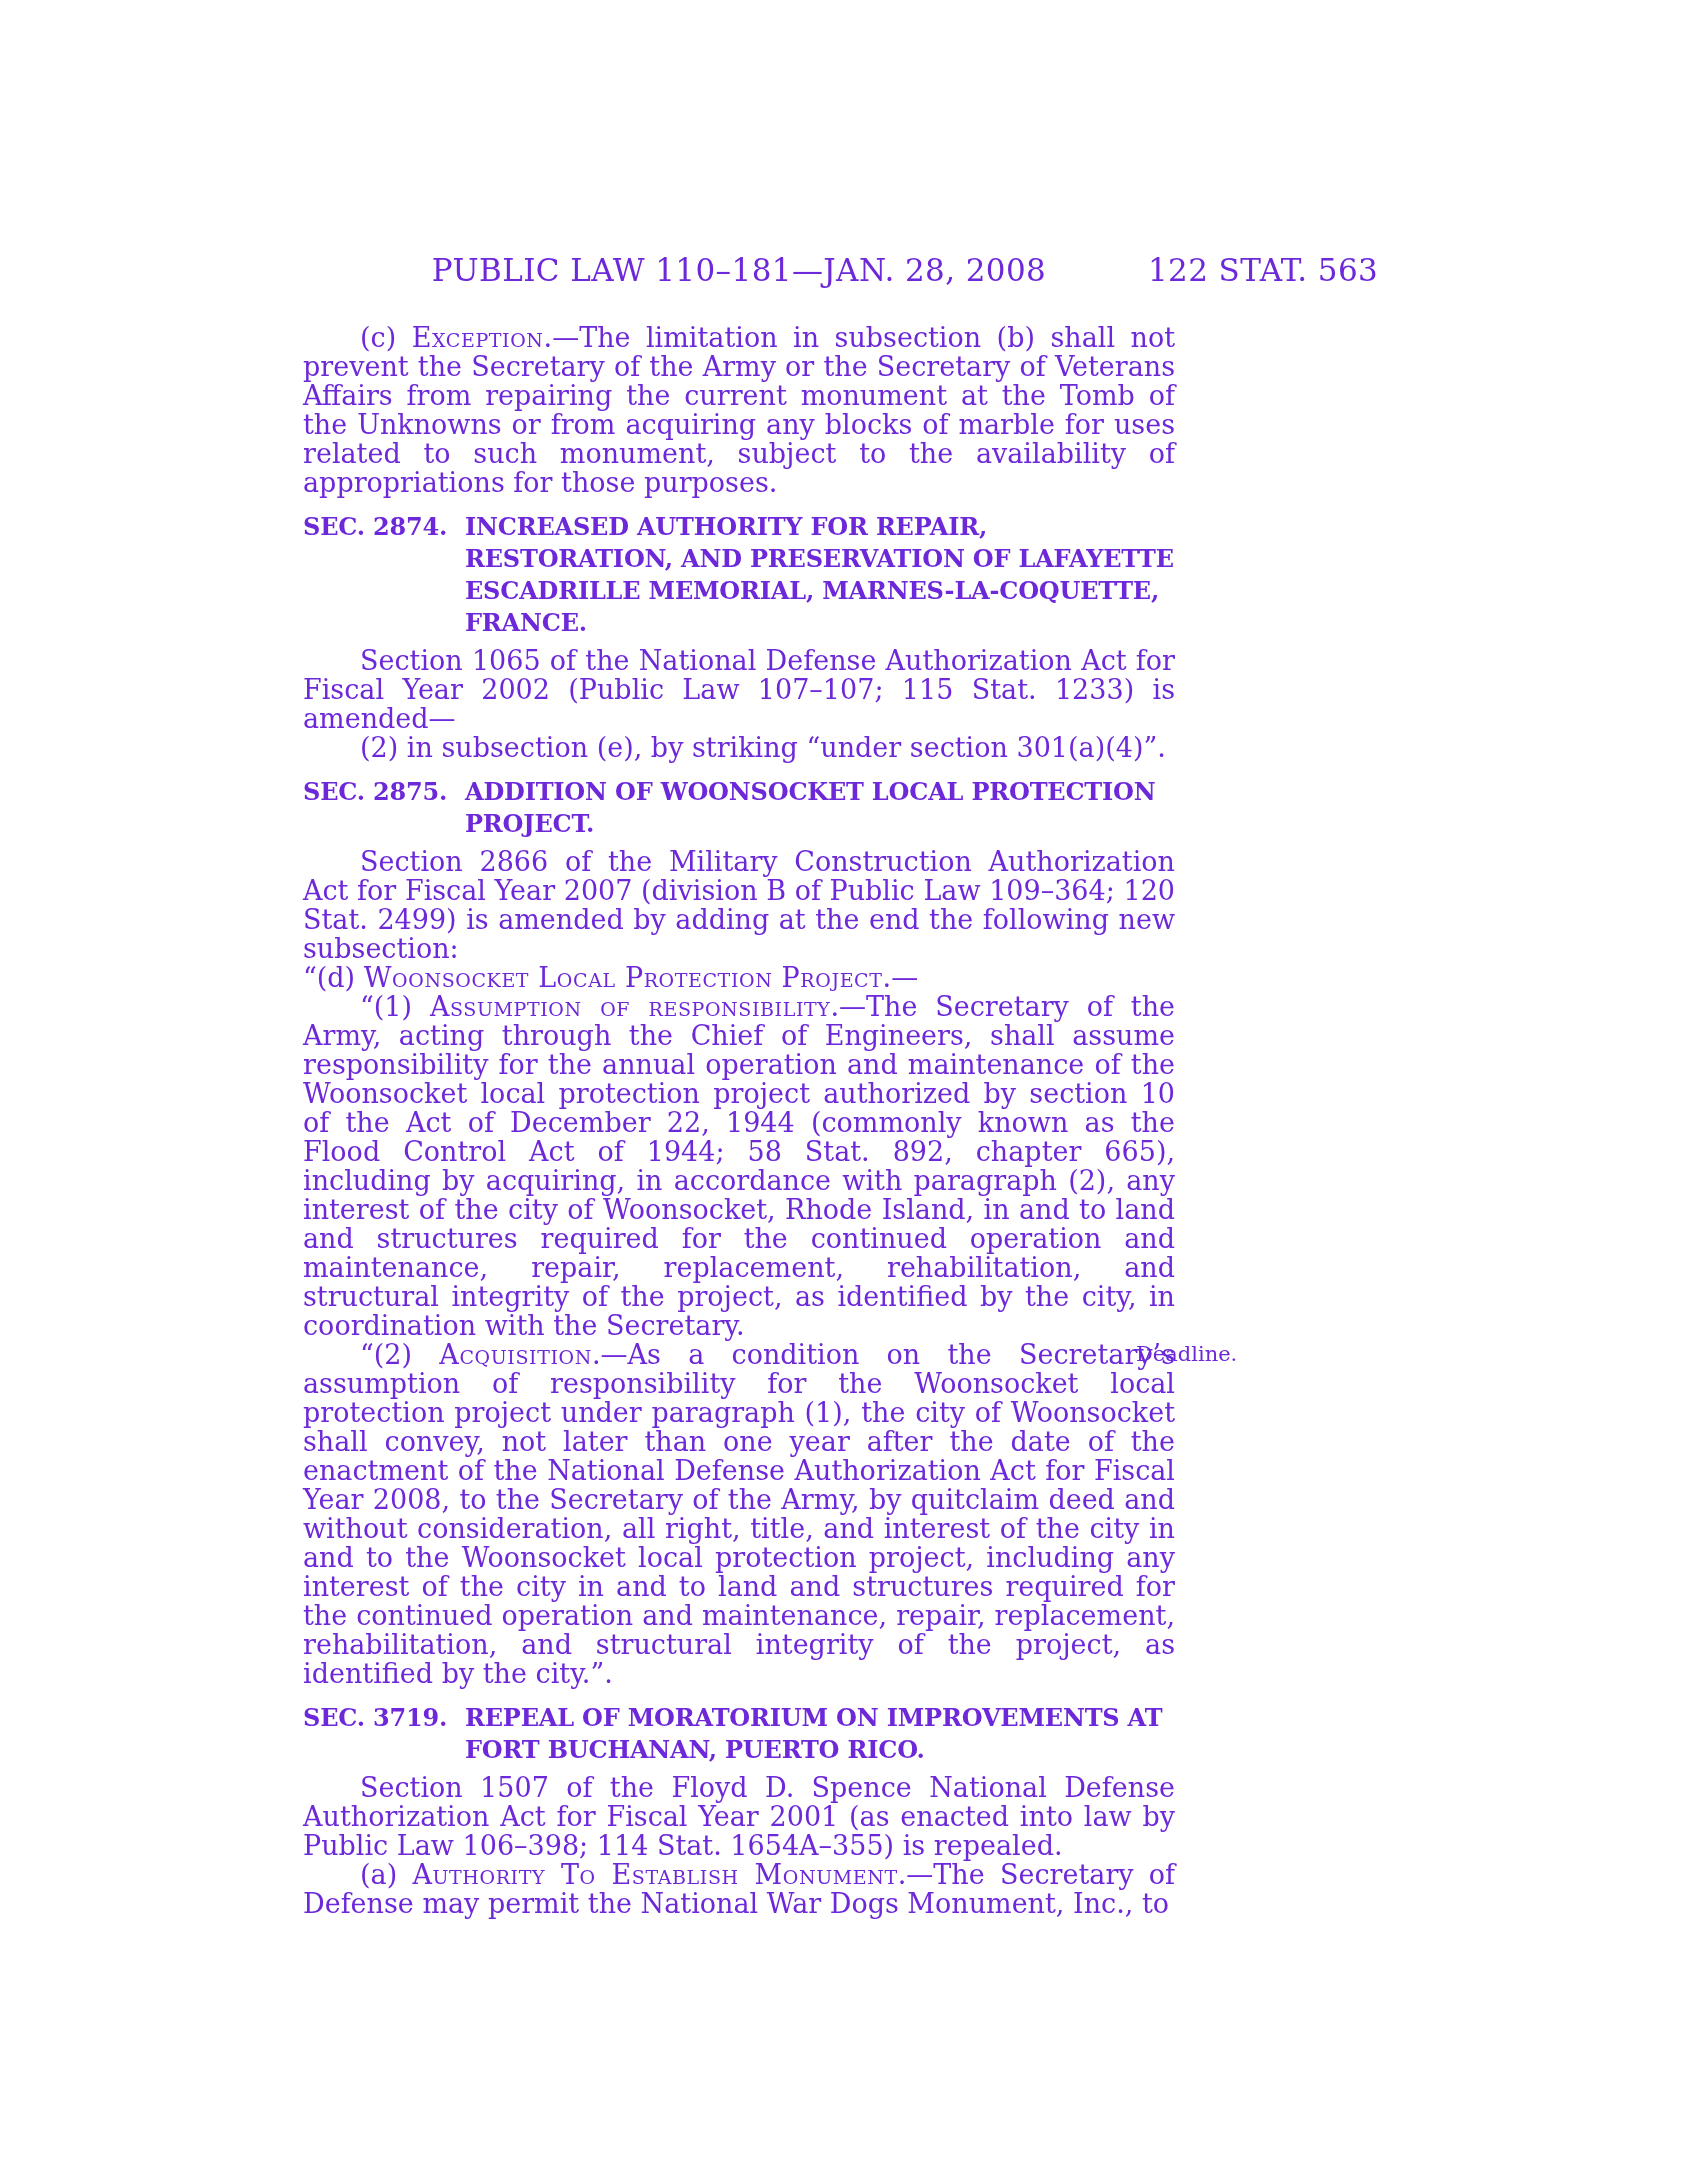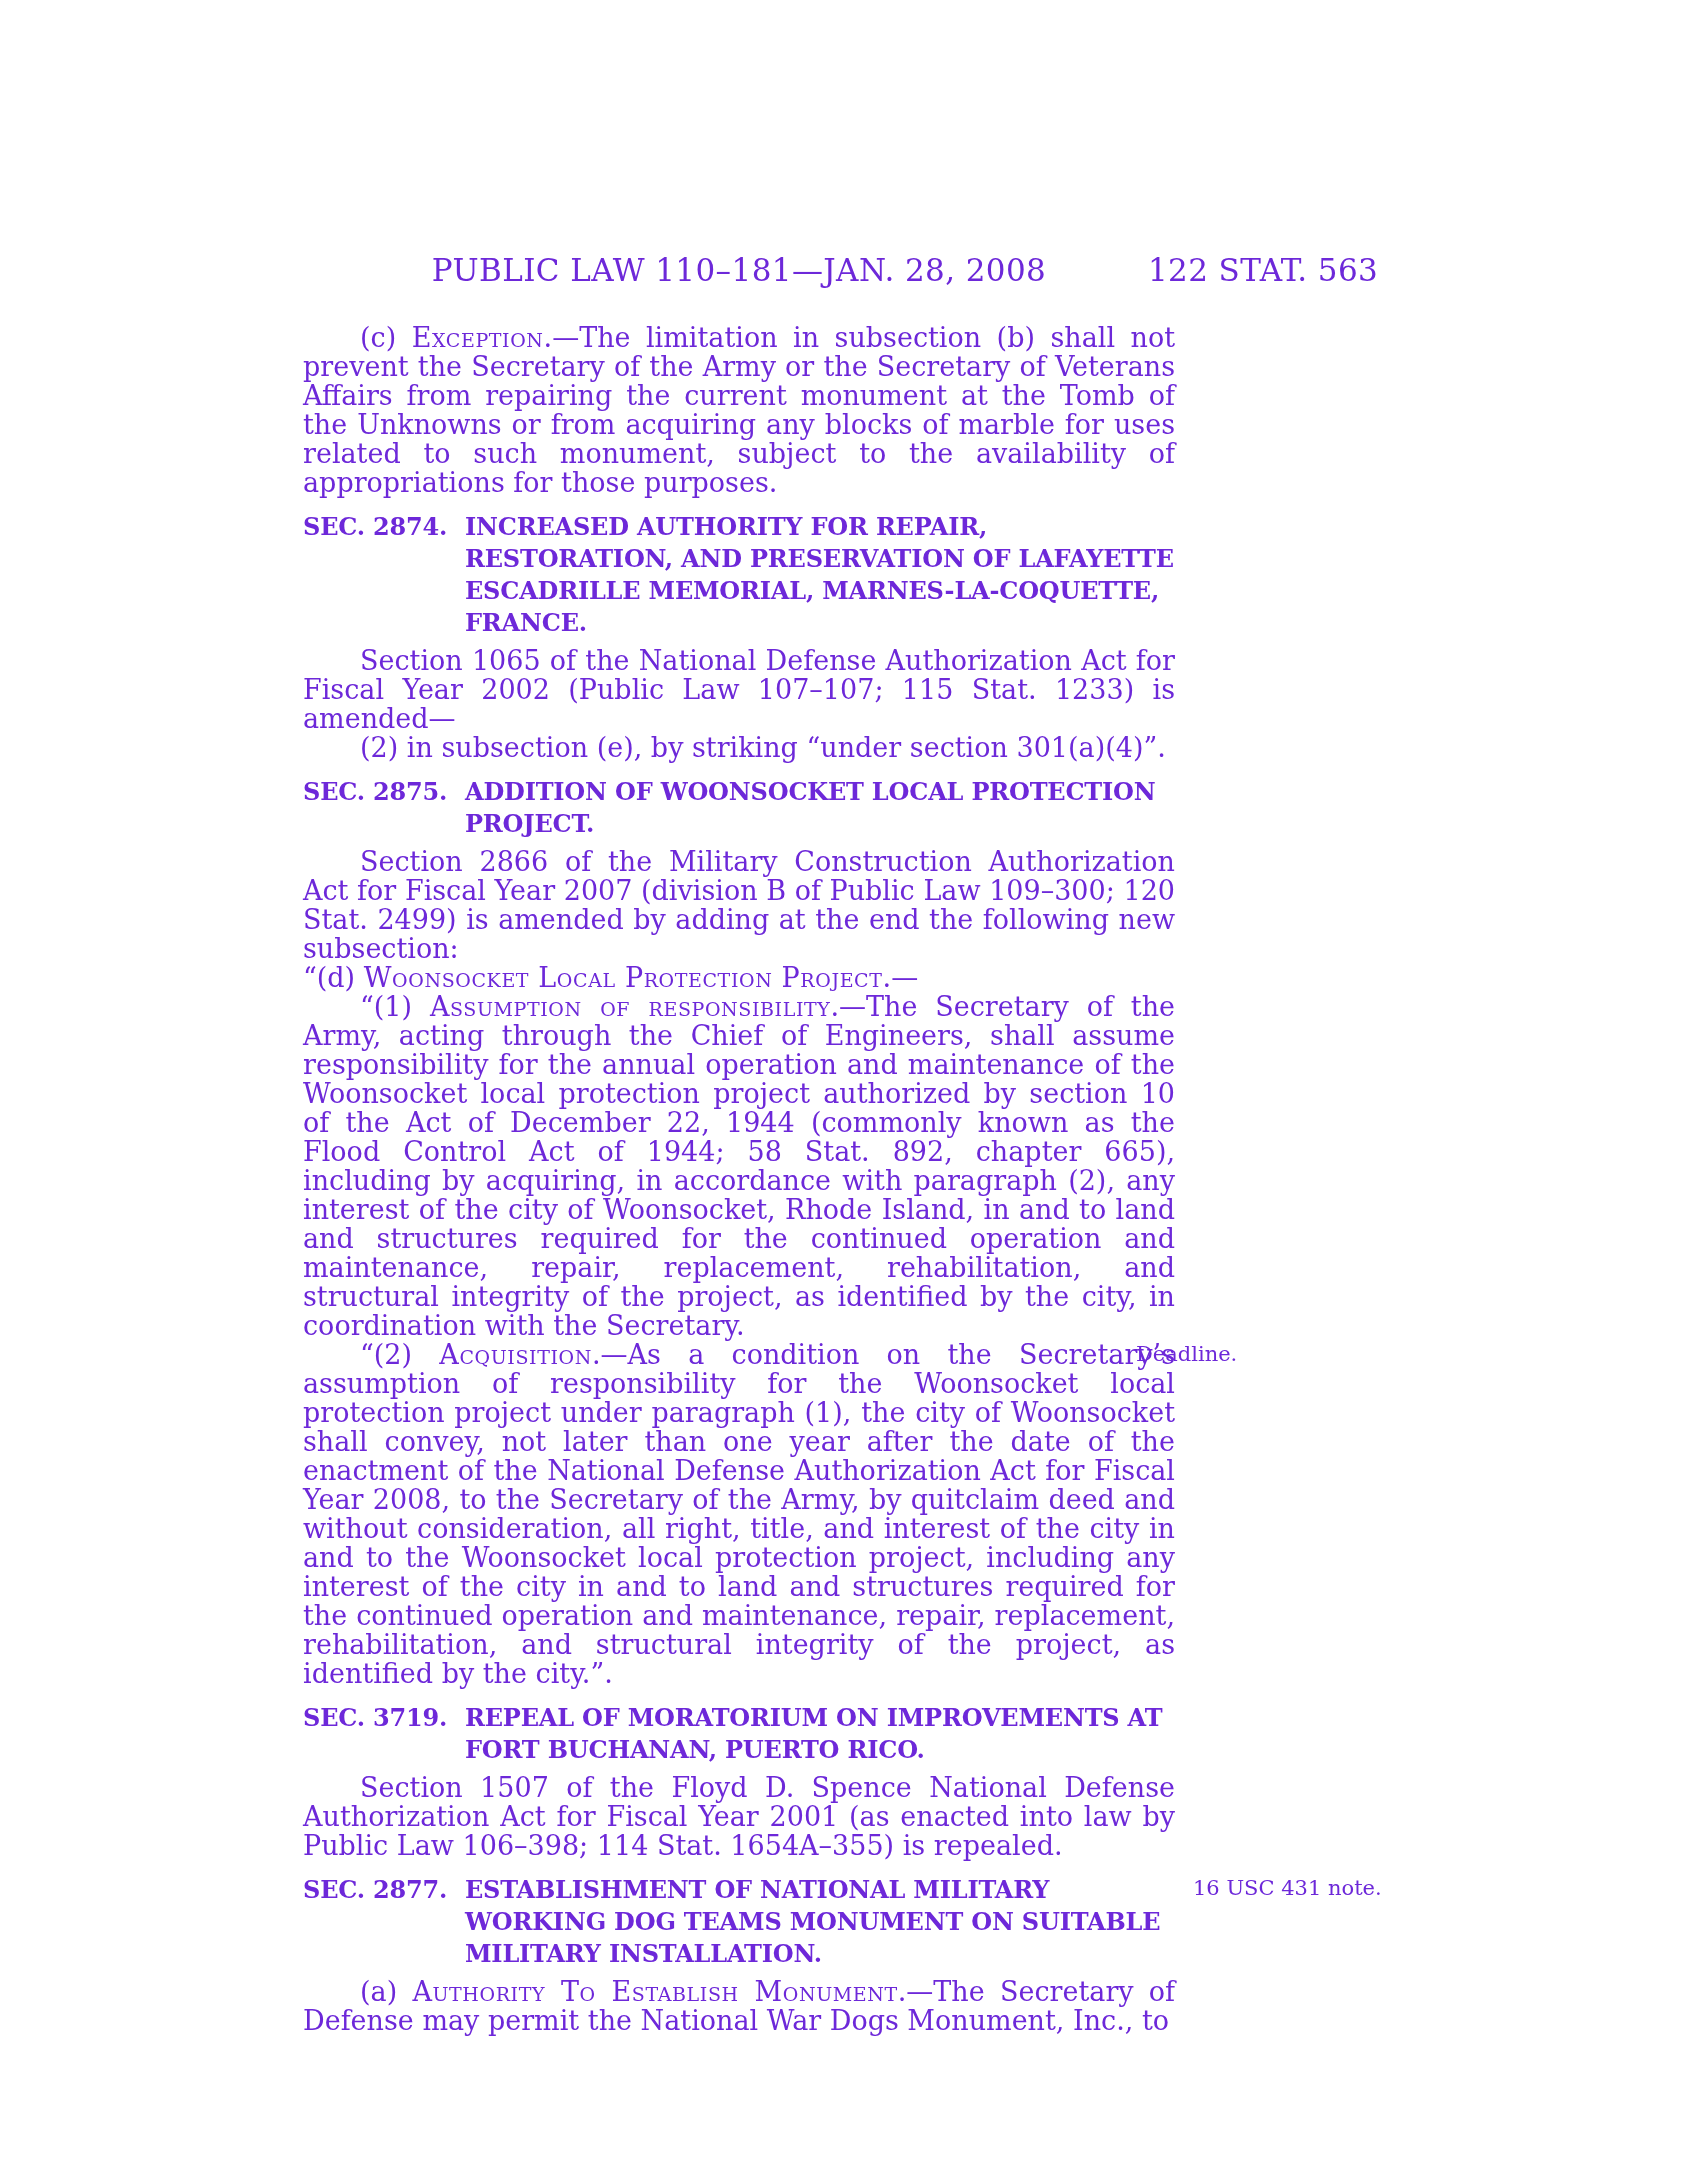--- a/index.html
+++ b/index.html
@@ -53,31 +53,30 @@
 
     <p class="body ind"><span>(c) </span><span class="sc">Exception</span><span>.—The limitation in subsection (b) shall not prevent the Secretary of the Army or the Secretary of Veterans Affairs from repairing the current monument at the Tomb of the Unknowns or from acquiring any blocks of marble for uses related to such monument, subject to the availability of appropriations for those purposes.</span></p>
 
     <h2 class="sec"><span class="secnum">SEC. 2874.</span><span>INCREASED AUTHORITY FOR REPAIR, RESTORATION, AND PRESERVATION OF LAFAYETTE ESCADRILLE MEMORIAL, MARNES-LA-COQUETTE, FRANCE.</span></h2>
 
     <p class="body ind">Section 1065 of the National Defense Authorization Act for Fiscal Year 2002 (Public Law 107–107; 115 Stat. 1233) is amended—</p>
     <p class="body item">(2) in subsection (e), by striking “under section 301(a)(4)”.</p>
 
     <h2 class="sec"><span class="secnum">SEC. 2875.</span><span>ADDITION OF WOONSOCKET LOCAL PROTECTION PROJECT.</span></h2>
 
-    <p class="body ind">Section 2866 of the Military Construction Authorization Act for Fiscal Year 2007 (division B of Public Law 109–300; 120 Stat. 2499) is amended by adding at the end the following new subsection:</p>
+    <p class="body ind">Section 2866 of the Military Construction Authorization Act for Fiscal Year 2007 (division B of Public Law 109–364; 120 Stat. 2499) is amended by adding at the end the following new subsection:</p>
 
     <p class="body dline"><span>“(d) </span><span class="sc">Woonsocket Local Protection Project</span><span>.—</span></p>
 
     <p class="body item"><span>“(1) </span><span class="sc">Assumption of responsibility</span><span>.—The Secretary of the Army, acting through the Chief of Engineers, shall assume responsibility for the annual operation and maintenance of the Woonsocket local protection project authorized by section 10 of the Act of December 22, 1944 (commonly known as the Flood Control Act of 1944; 58 Stat. 892, chapter 665), including by acquiring, in accordance with paragraph (2), any interest of the city of Woonsocket, Rhode Island, in and to land and structures required for the continued operation and maintenance, repair, replacement, rehabilitation, and structural integrity of the project, as identified by the city, in coordination with the Secretary.</span></p>
 
     <p class="body item rel"><span>“(2) </span><span class="sc">Acquisition</span><span>.—As a condition on the Secretary’s assumption of responsibility for the Woonsocket local protection project under paragraph (1), the city of Woonsocket shall convey, not later than one year after the date of the enactment of the National Defense Authorization Act for Fiscal Year 2008, to the Secretary of the Army, by quitclaim deed and without consideration, all right, title, and interest of the city in and to the Woonsocket local protection project, including any interest of the city in and to land and structures required for the continued operation and maintenance, repair, replacement, rehabilitation, and structural integrity of the project, as identified by the city.”.</span><span class="margin-note note-on-item">Deadline.</span></p>
 
     <h2 class="sec"><span class="secnum">SEC. 3719.</span><span>REPEAL OF MORATORIUM ON IMPROVEMENTS AT FORT BUCHANAN, PUERTO RICO.</span></h2>
 
     <p class="body ind">Section 1507 of the Floyd D. Spence National Defense Authorization Act for Fiscal Year 2001 (as enacted into law by Public Law 106–398; 114 Stat. 1654A–355) is repealed.</p>
 
-    <h2 class="sec rel"><span class="secnum">SEC. 2877.</span><span>ESTABLISHMENT OF NATIONAL MILITARY WORKING DOG TEAMS MONUMENT ON SUITABLE MILITARY INSTALLATION.</span><span class="margin-note note-on-heading">16 USC 431 note.</span></h2>
 
     <p class="body ind"><span>(a) </span><span class="sc">Authority To Establish Monument</span><span>.—The Secretary of Defense may permit the National War Dogs Monument, Inc., to</span></p>
 
   </main>
 </div>
 
 
 </body></html>

